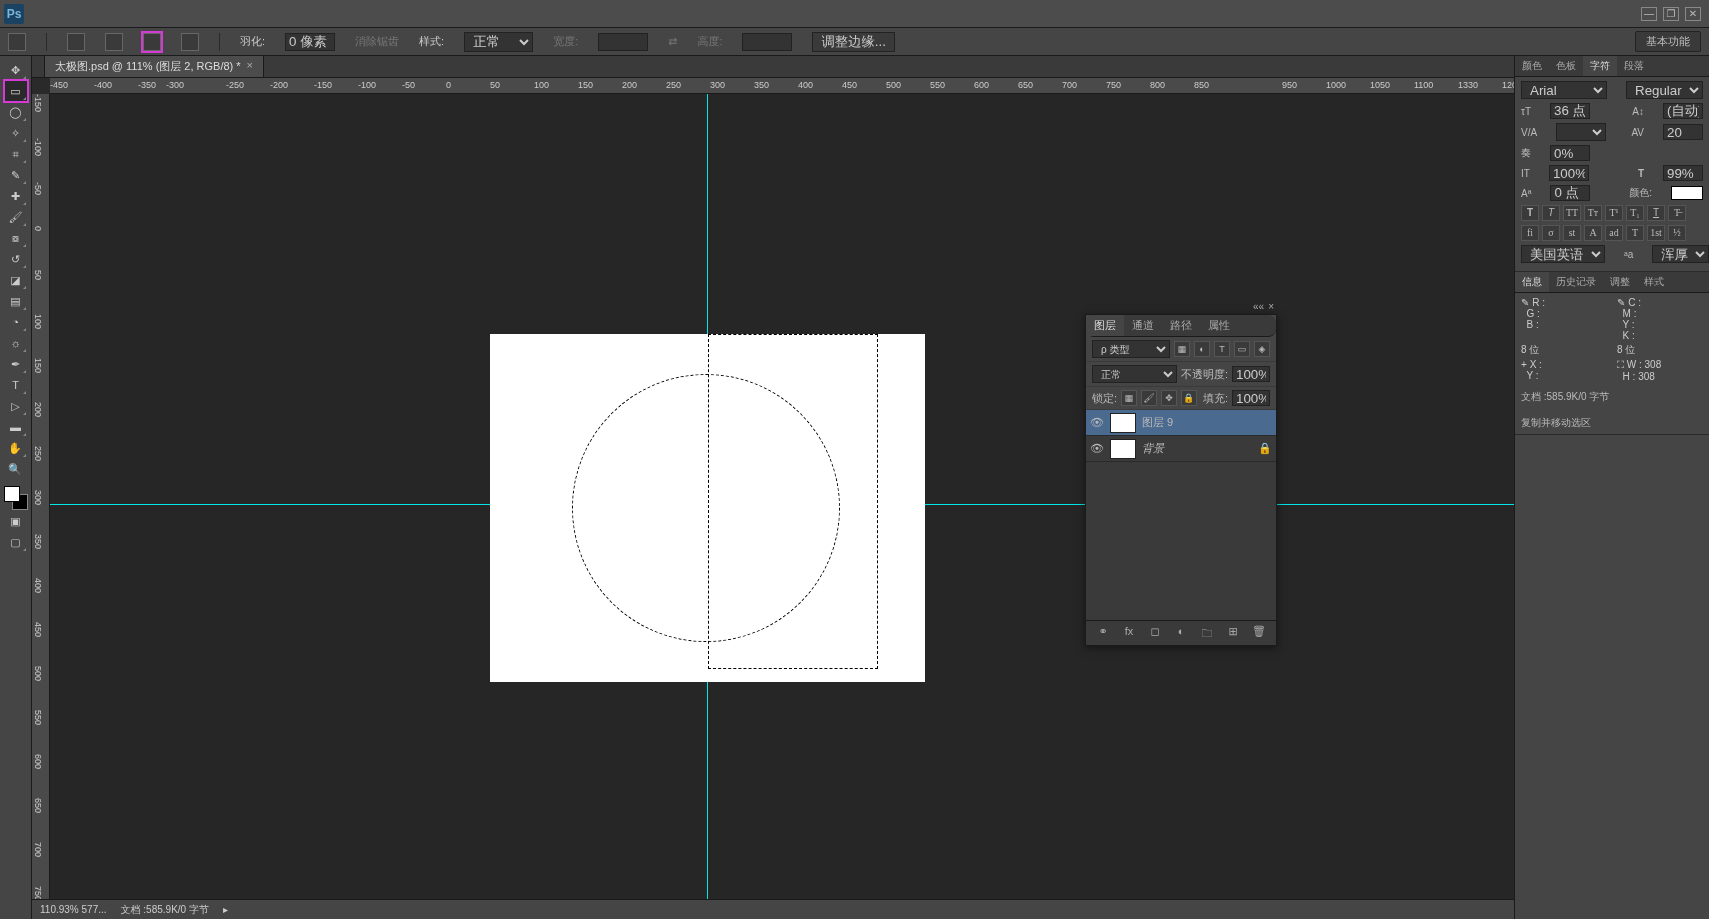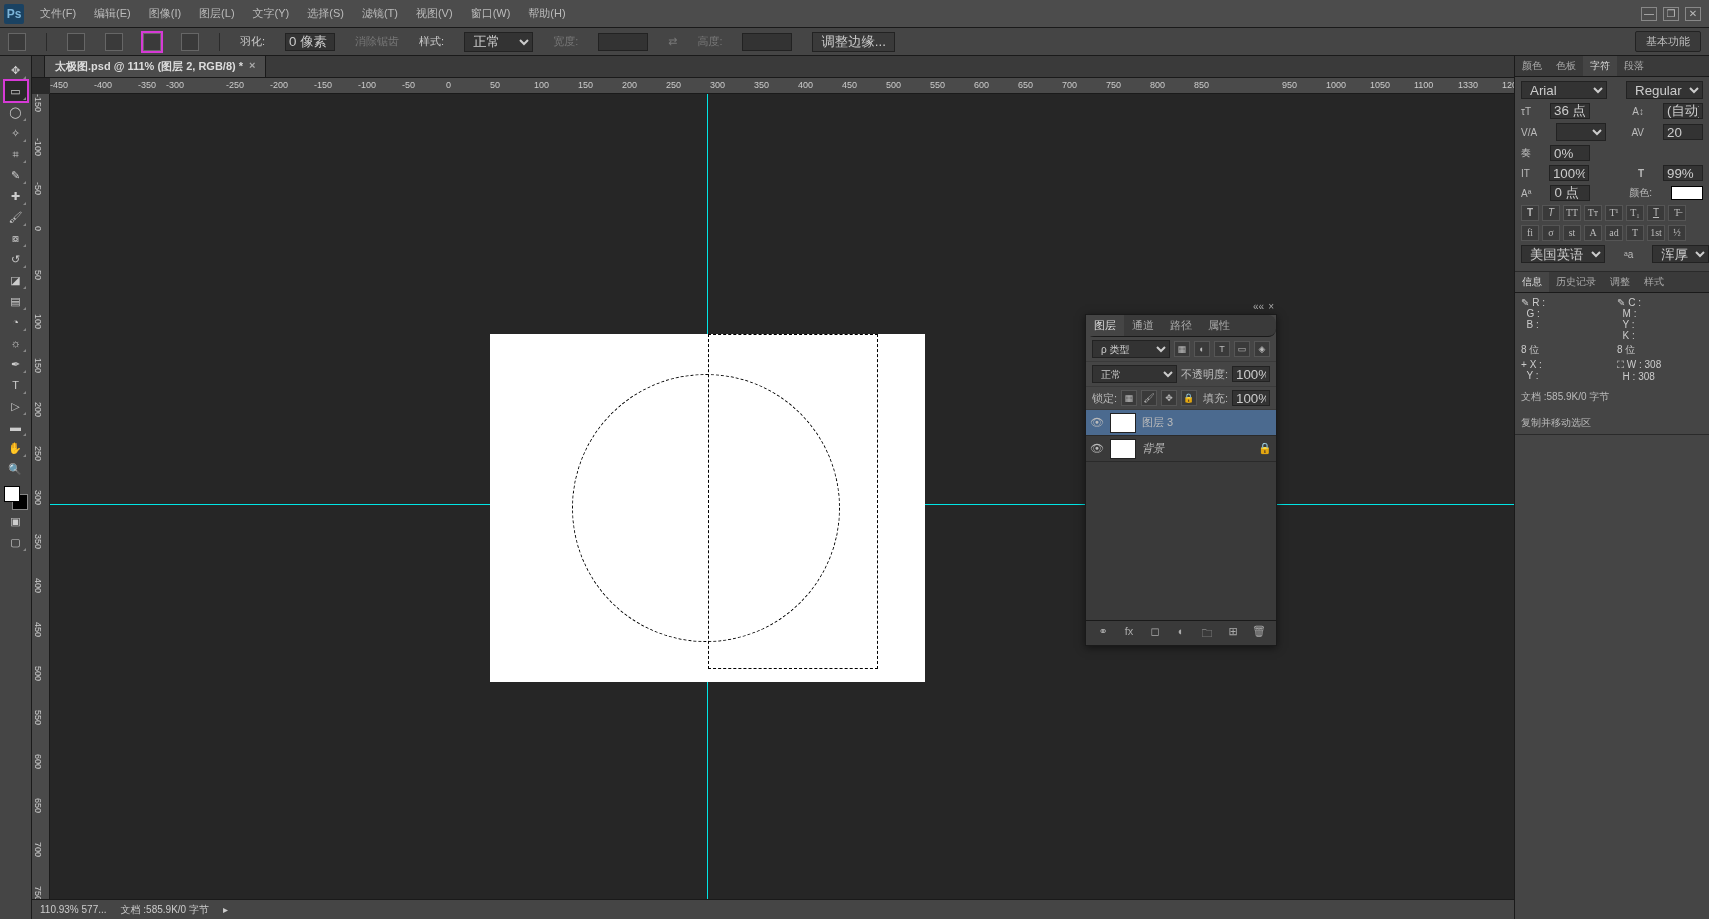--- a/index.html
+++ b/index.html
@@ -23,21 +23,21 @@
 .workspace{position:absolute;top:56px;left:0;right:0;bottom:0;display:flex;}
 .toolbar{width:32px;background:#454545;border-right:1px solid #1a1a1a;display:flex;flex-direction:column;align-items:center;padding-top:4px;gap:1px;}
 .tool{width:22px;height:20px;display:flex;align-items:center;justify-content:center;cursor:pointer;color:#ccc;position:relative;}
 .tool.active{background:#2a2a2a;outline:2px solid #d63ad6;}
 .tool .corner{position:absolute;right:1px;bottom:1px;width:0;height:0;border-right:3px solid #888;border-top:3px solid transparent;}
 .color-swatch{width:24px;height:24px;position:relative;margin-top:6px;}
 .fg{position:absolute;top:0;left:0;width:16px;height:16px;background:#fff;border:1px solid #000;}
 .bg{position:absolute;bottom:0;right:0;width:16px;height:16px;background:#000;border:1px solid #888;}
 .docarea{flex:1;background:#2a2a2a;position:relative;overflow:hidden;}
 .tabbar{height:22px;background:#3a3a3a;border-bottom:1px solid #1a1a1a;display:flex;align-items:end;padding-left:12px;}
-.doc-tab{background:#4c4c4c;border:1px solid #1a1a1a;border-bottom:none;padding:3px 10px;font-size:11px;color:#ddd;display:flex;align-items:flex-start;gap:6px;font-weight:bold;}
+.doc-tab{background:#4c4c4c;border:1px solid #1a1a1a;border-bottom:none;padding:3px 10px;font-size:11px;color:#ddd;display:flex;align-items:flex-start;gap:6px;}
 .doc-tab .x{cursor:pointer;color:#aaa;}
 .ruler-h{position:absolute;top:22px;left:18px;right:0;height:16px;background:#4a4a4a;border-bottom:1px solid #1a1a1a;overflow:hidden;}
 .ruler-v{position:absolute;top:38px;left:0;width:18px;bottom:0;background:#4a4a4a;border-right:1px solid #1a1a1a;overflow:hidden;}
 .ruler-tick{position:absolute;color:#ccc;font-size:9px;}
 .canvas-wrap{position:absolute;top:38px;left:18px;right:0;bottom:0;background:#262626;}
 .canvas{position:absolute;left:440px;top:240px;width:435px;height:348px;background:#fff;}
 .guide-v{position:absolute;top:0;bottom:0;width:1px;background:#00e5e5;}
 .guide-h{position:absolute;left:0;right:0;height:1px;background:#00e5e5;}
 .sel-rect{position:absolute;border:1px dashed #000;}
 .sel-circ{position:absolute;border:1px dashed #000;border-radius:50%;}
@@ -71,32 +71,20 @@
 .info-grid{display:grid;grid-template-columns:1fr 1fr;gap:2px 10px;font-size:10px;color:#ccc;}
 .colorwell{width:32px;height:14px;background:#fff;border:1px solid #000;display:inline-block;}
 .disabled{color:#777;}
 .statusbar{position:absolute;bottom:0;left:32px;right:195px;height:20px;background:#454545;border-top:1px solid #1a1a1a;display:flex;align-items:center;padding:0 8px;gap:14px;color:#ccc;font-size:10px;}
 </style>
 </head>
 <body>
 
 <div class="titlebar">
   <div class="ps-logo">Ps</div>
-  <div class="menu">
-    <div class="menu-item">文件(F)</div>
-    <div class="menu-item">编辑(E)</div>
-    <div class="menu-item">图像(I)</div>
-    <div class="menu-item">图层(L)</div>
-    <div class="menu-item">文字(Y)</div>
-    <div class="menu-item">选择(S)</div>
-    <div class="menu-item">滤镜(T)</div>
-    <div class="menu-item">视图(V)</div>
-    <div class="menu-item">窗口(W)</div>
-    <div class="menu-item">帮助(H)</div>
-  </div>
   <div class="win-ctrl">
     <div class="win-btn">—</div>
     <div class="win-btn">❐</div>
     <div class="win-btn">✕</div>
   </div>
 </div>
 
 <div class="optionbar">
   <div class="opt-icon"></div>
   <div class="opt-sep"></div>
@@ -253,21 +241,21 @@
         <div class="mini-ic">🖌</div>
         <div class="mini-ic">✥</div>
         <div class="mini-ic">🔒</div>
         <span style="margin-left:auto">填充:</span>
         <input class="dinp" style="width: 38px;" value="100%">
       </div>
       <div class="layer-list">
         <div class="layer sel">
           <span class="eye">👁</span>
           <div class="thumb"></div>
-          <span>图层 3</span>
+          <span>图层 9</span>
         </div>
         <div class="layer">
           <span class="eye">👁</span>
           <div class="thumb"></div>
           <span style="font-style:italic">背景</span>
           <span style="margin-left:auto;color:#aaa">🔒</span>
         </div>
       </div>
       <div class="layer-bottom">
         <div class="lb-ic">⚭</div>

